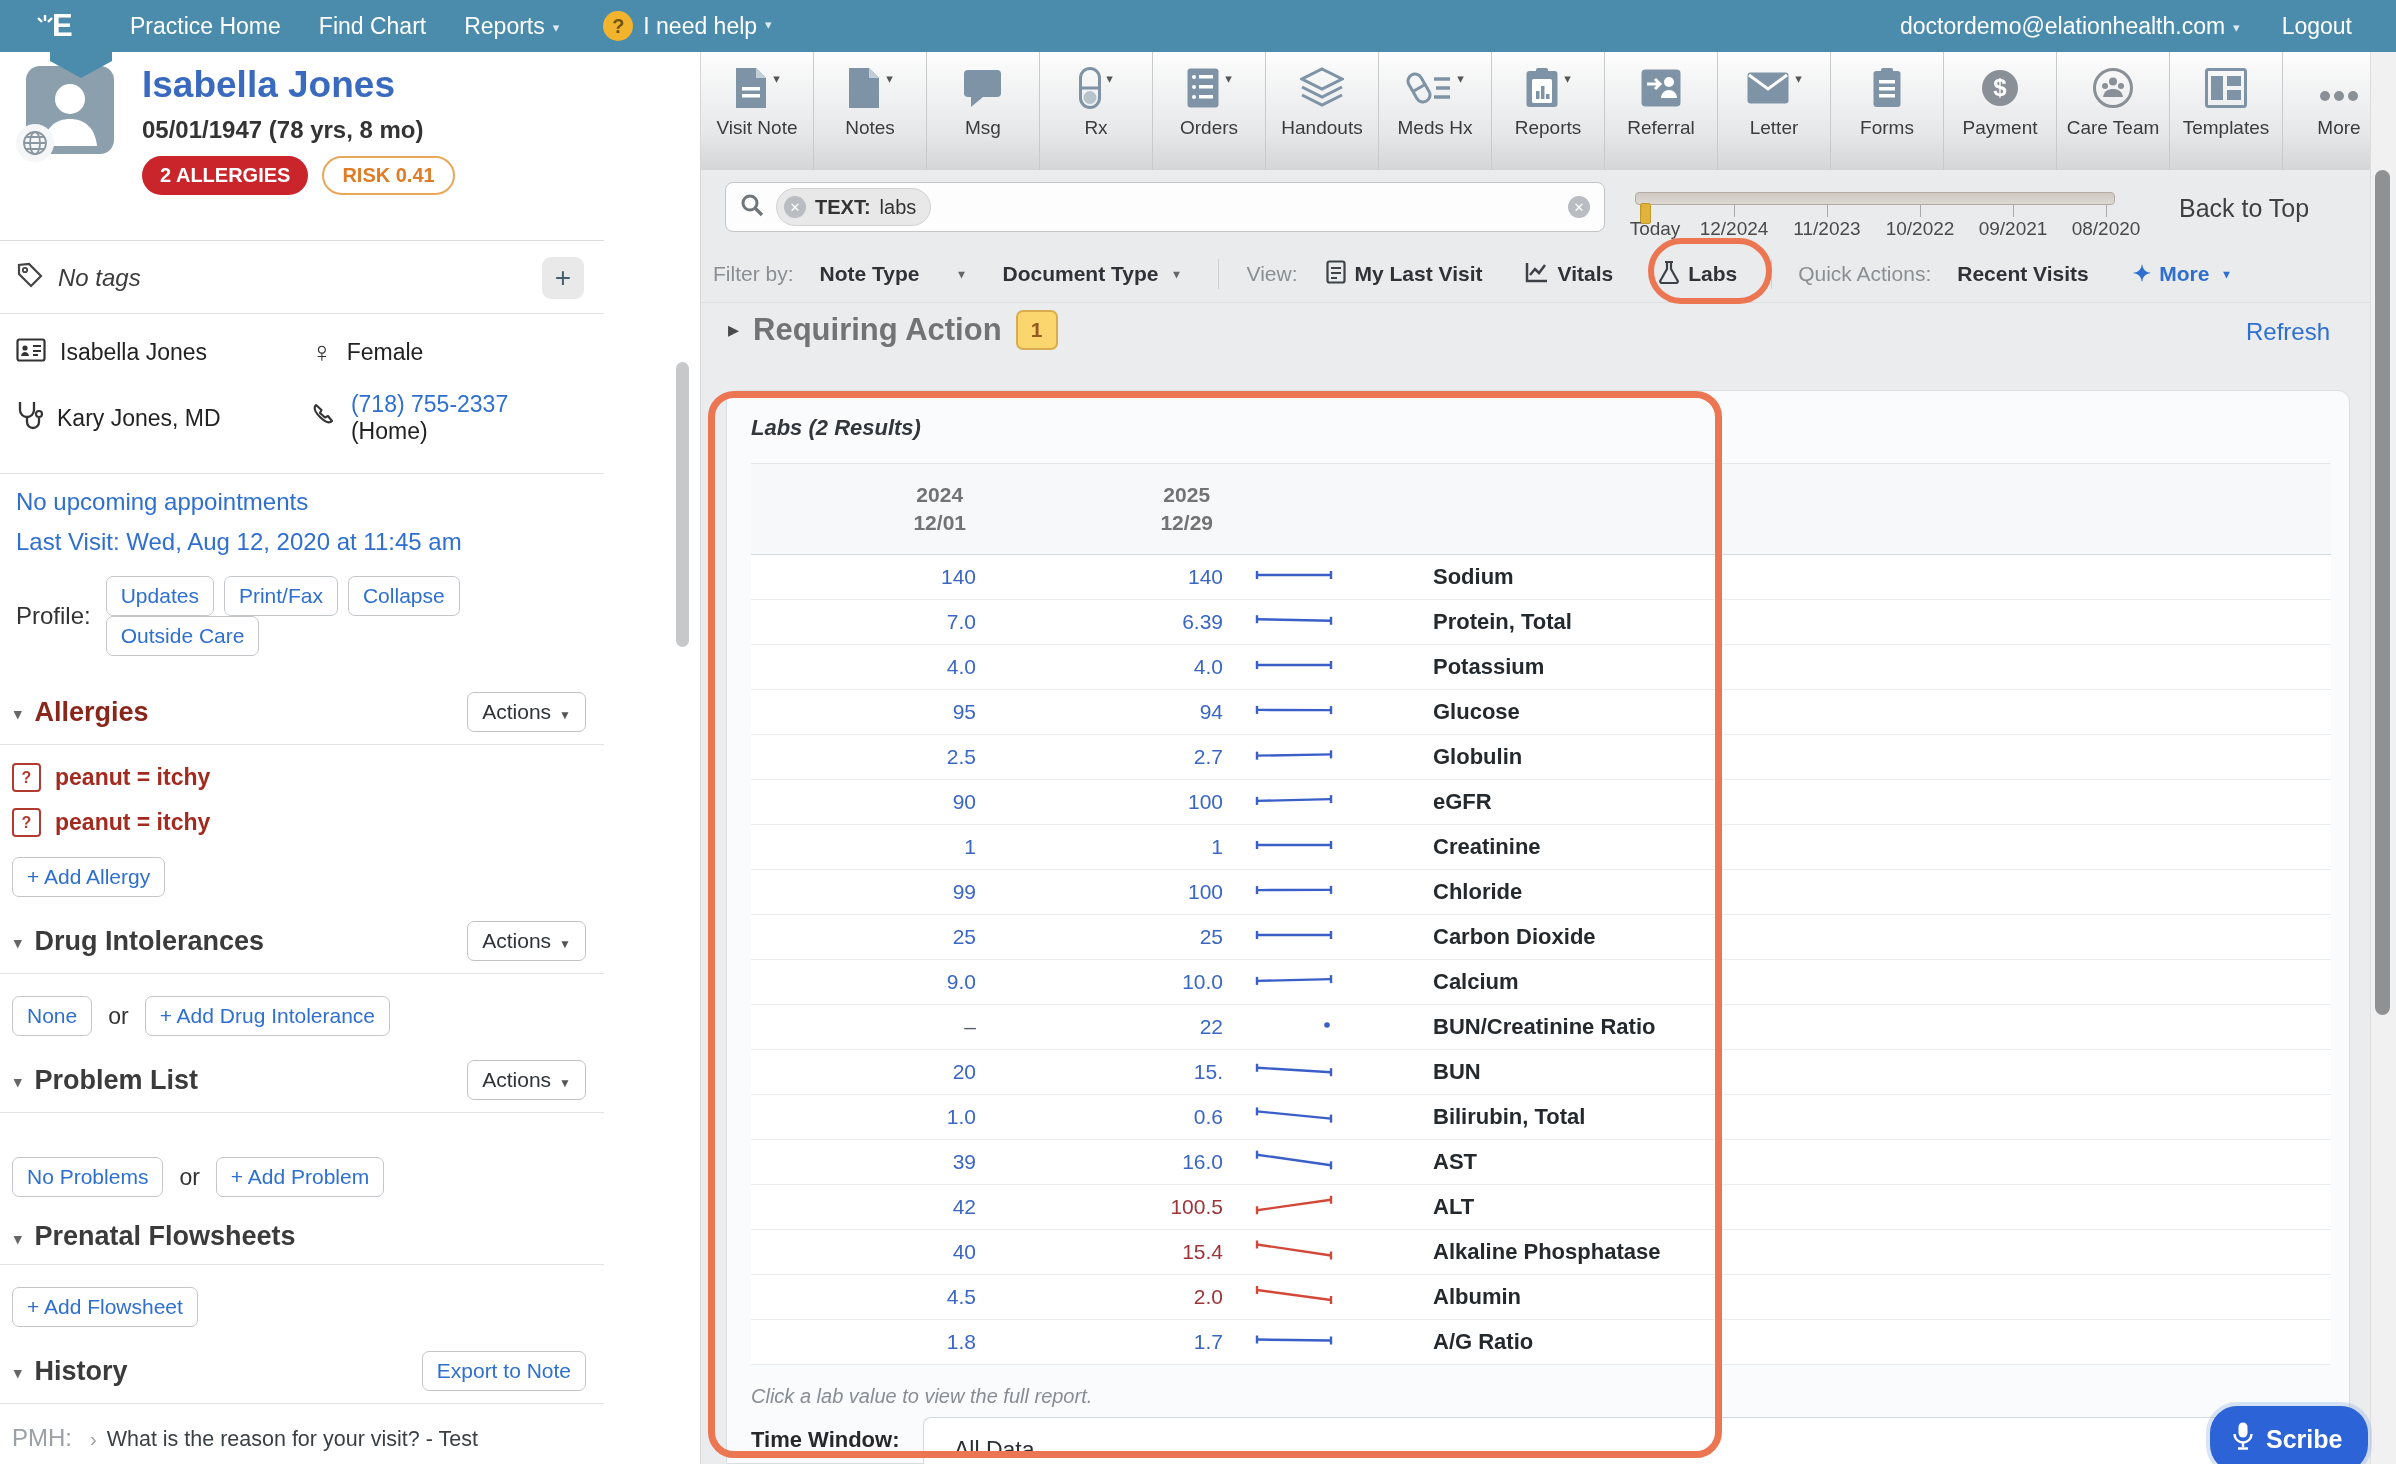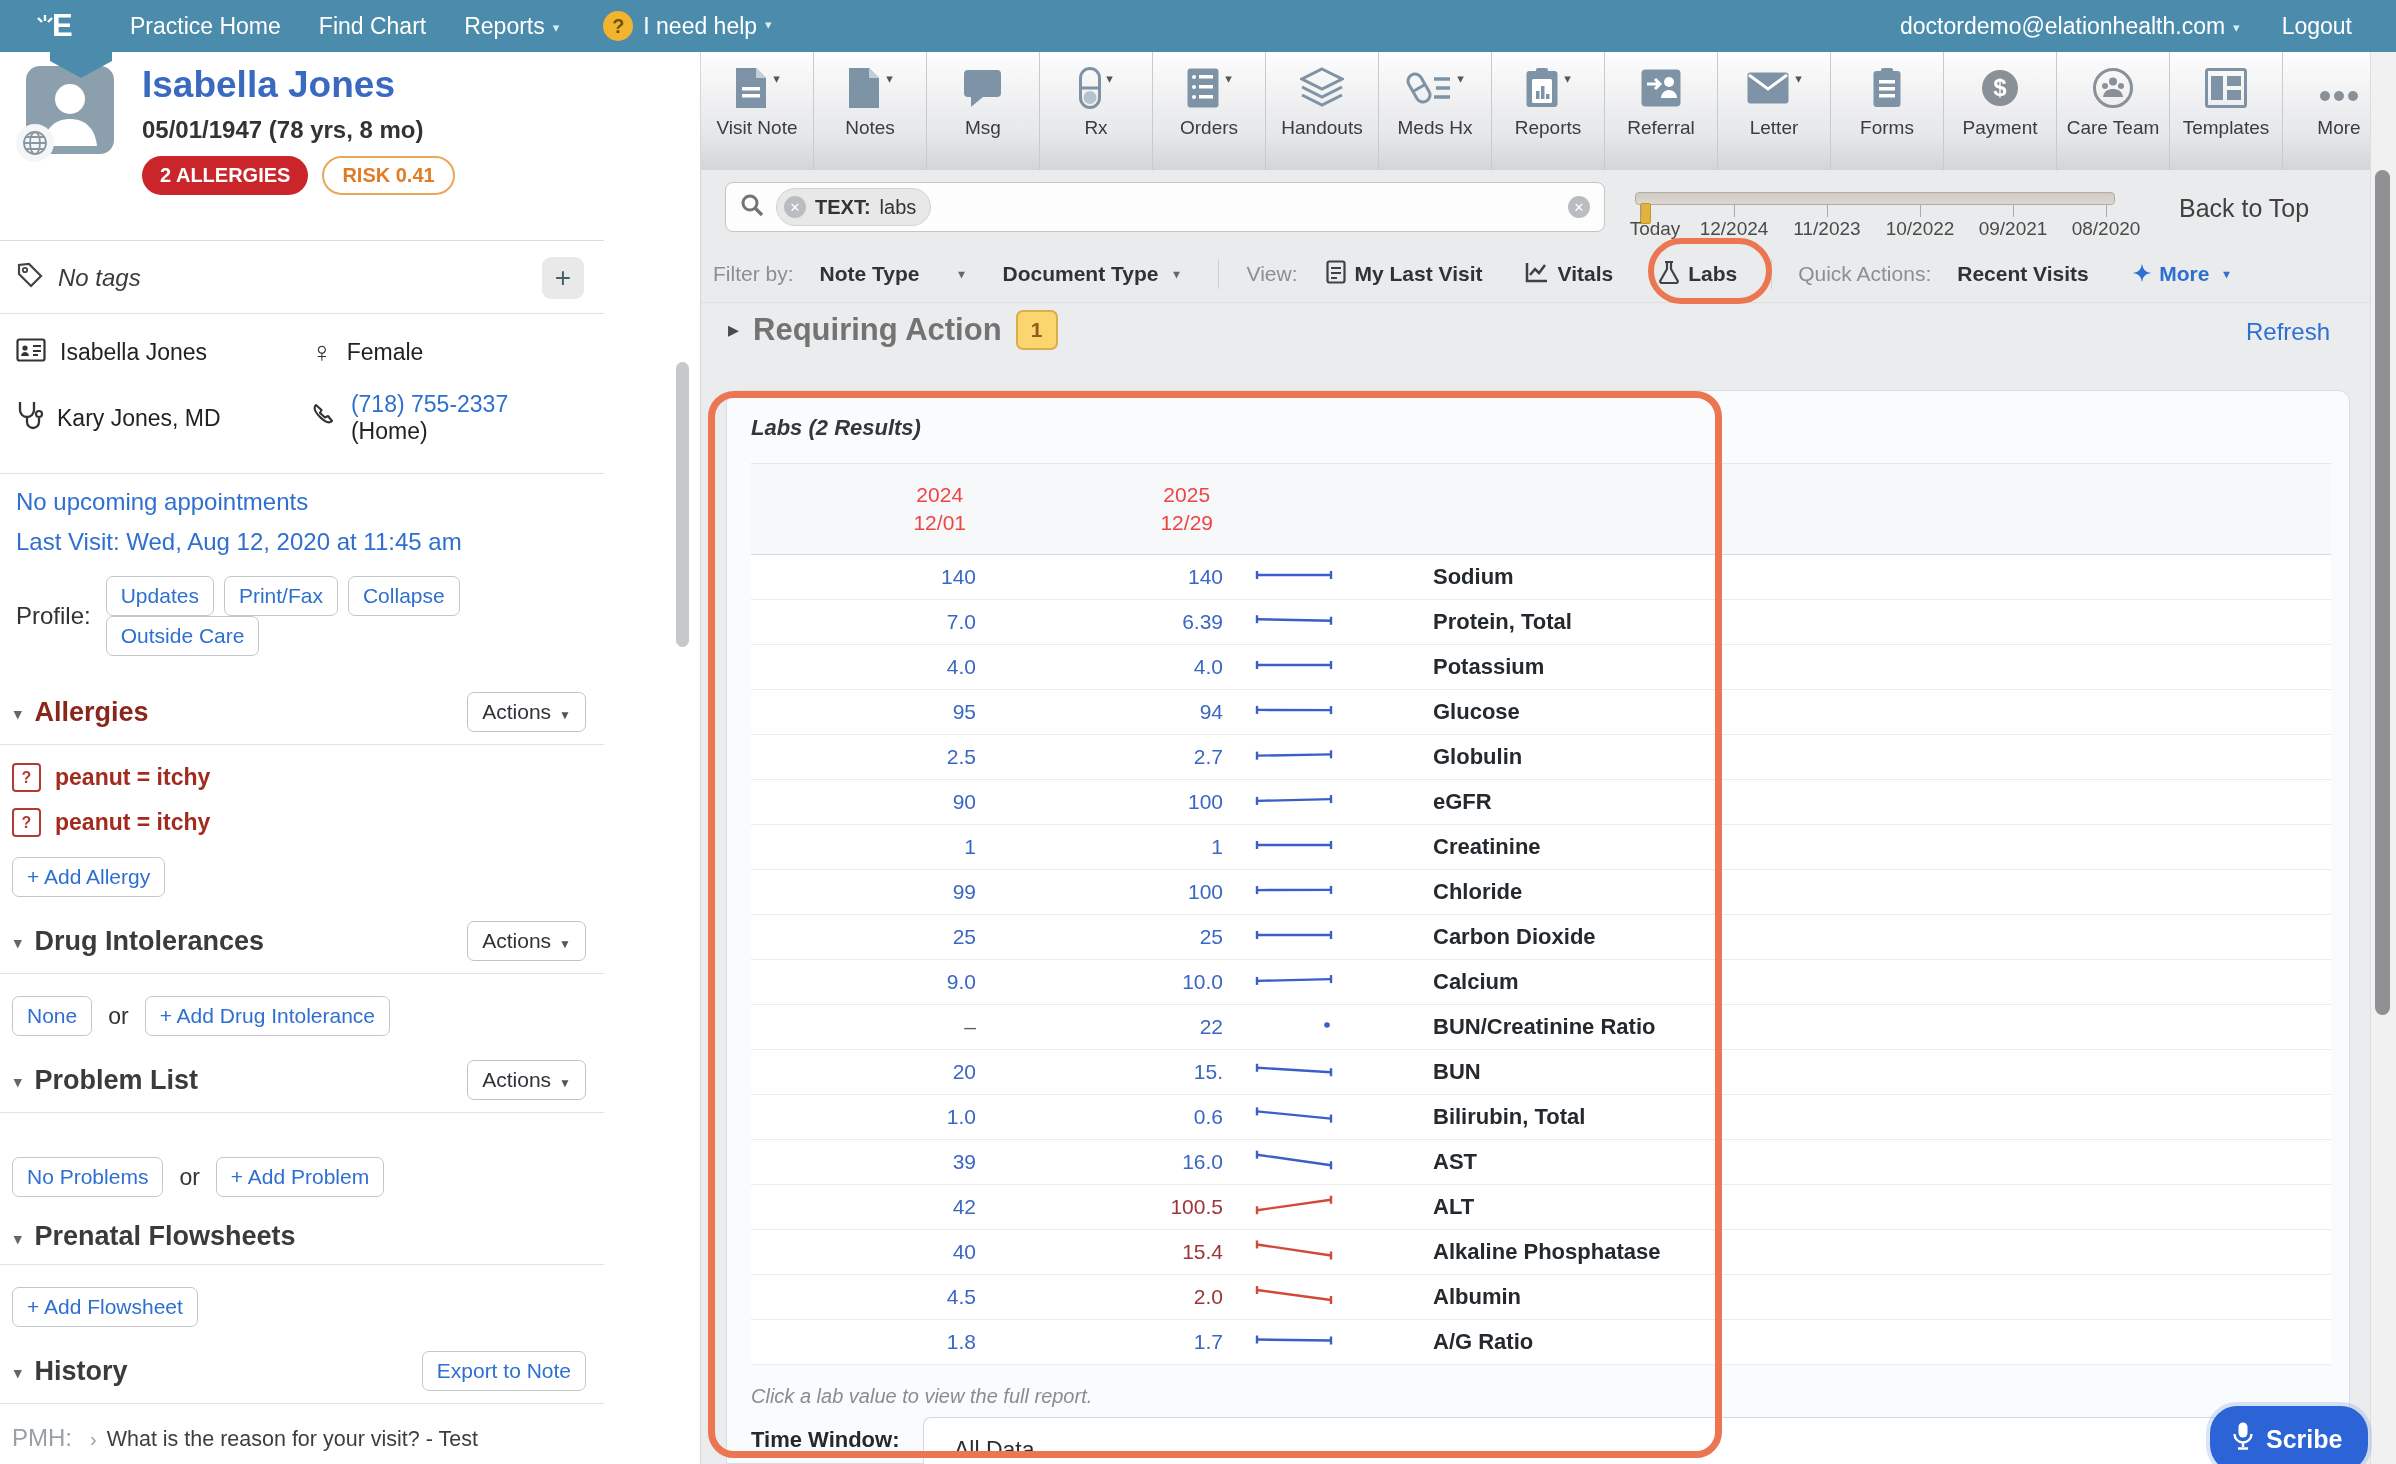--- a/index.html
+++ b/index.html
@@ -88,21 +88,21 @@
   .req-title{font-size:31px;font-weight:700;color:#737373;}
   .req-badge{min-width:30px;height:36px;padding:0 4px;background:#fbd56d;border:2px solid #d9ad4e;border-radius:7px;color:#935b20;font-size:21px;font-weight:700;display:flex;align-items:center;justify-content:center;}
   .refresh{position:absolute;right:66px;top:318px;font-size:24px;color:#2e6fcf;z-index:5;}
   
   .labs-card{position:absolute;left:726px;top:390px;width:1624px;height:1074px;background:#fafbfd;border:1px solid #d9dee3;border-radius:12px 12px 0 0;box-sizing:border-box;z-index:4;}
   .panel-title{position:absolute;left:24px;top:24px;font-size:22px;font-weight:700;font-style:italic;color:#32373c;}
   .lab-table{position:absolute;left:24px;right:18px;top:72px;}
   .lab-grid{display:grid;grid-template-columns:225px 247px 150px 1fr;align-items:center;}
   .lab-head{height:92px;background:#f6f8fa;border-top:1px solid #e4e8eb;border-bottom:1px solid #d5dade;box-sizing:border-box;}
   .hcell{text-align:right;padding-right:10px;}
-  .hstack{display:inline-block;text-align:center;font-size:21px;font-weight:400;color:#ef4444;line-height:28px;}
+  .hstack{display:inline-block;text-align:center;font-size:21px;font-weight:700;color:#737373;line-height:28px;}
   .lab-row{height:45px;background:#fff;border-bottom:1px solid #e9edf0;box-sizing:border-box;}
   .lab-v{text-align:right;font-size:21px;color:#3a66c4;cursor:pointer;}
   .lab-v.abn{color:#9c3438;}
   .lab-v.nil{color:#555f6b;cursor:default;}
   .spark-cell{padding-left:26px;}
   .lab-name{font-size:22px;font-weight:700;color:#24292e;padding-left:60px;white-space:nowrap;}
   .footnote{position:absolute;left:24px;top:994px;font-size:20px;font-style:italic;color:#878d93;}
   .tw-row{position:absolute;left:0;right:0;top:1026px;height:64px;}
   .tw-label{position:absolute;left:24px;top:10px;font-size:22px;font-weight:700;color:#26292c;}
   .tw-box{position:absolute;left:196px;right:0;top:0;bottom:-2px;background:#fff;border-top:1px solid #d4d9df;border-left:1px solid #d4d9df;border-top-left-radius:8px;display:flex;align-items:center;padding-left:30px;font-size:23px;color:#2b2f33;cursor:pointer;}

